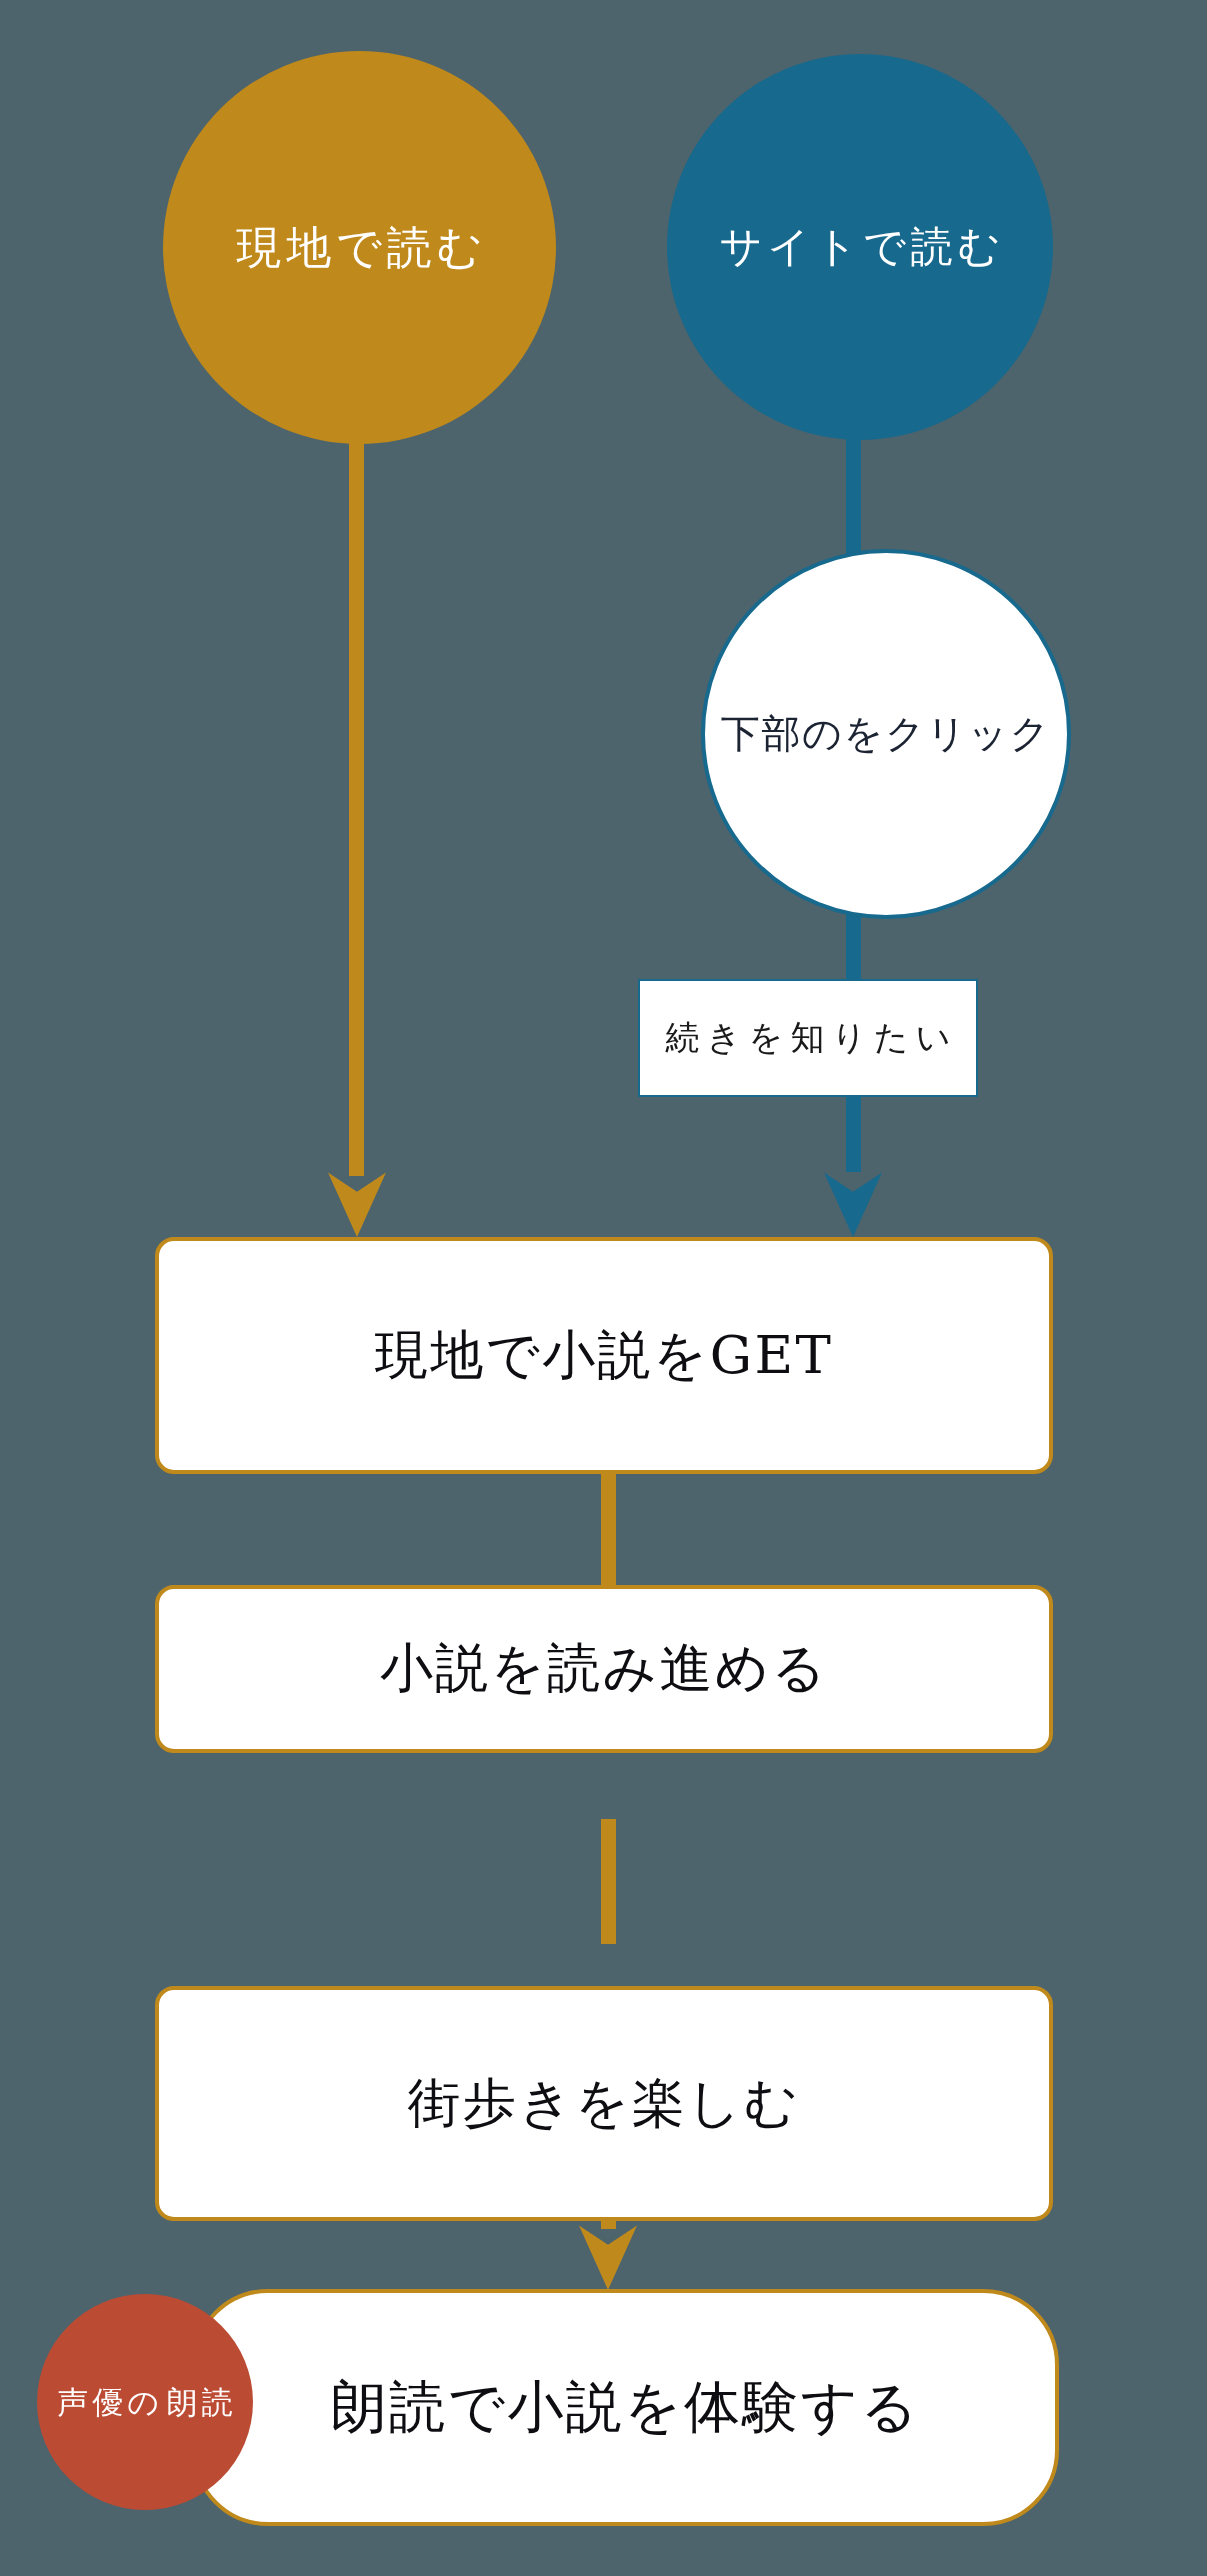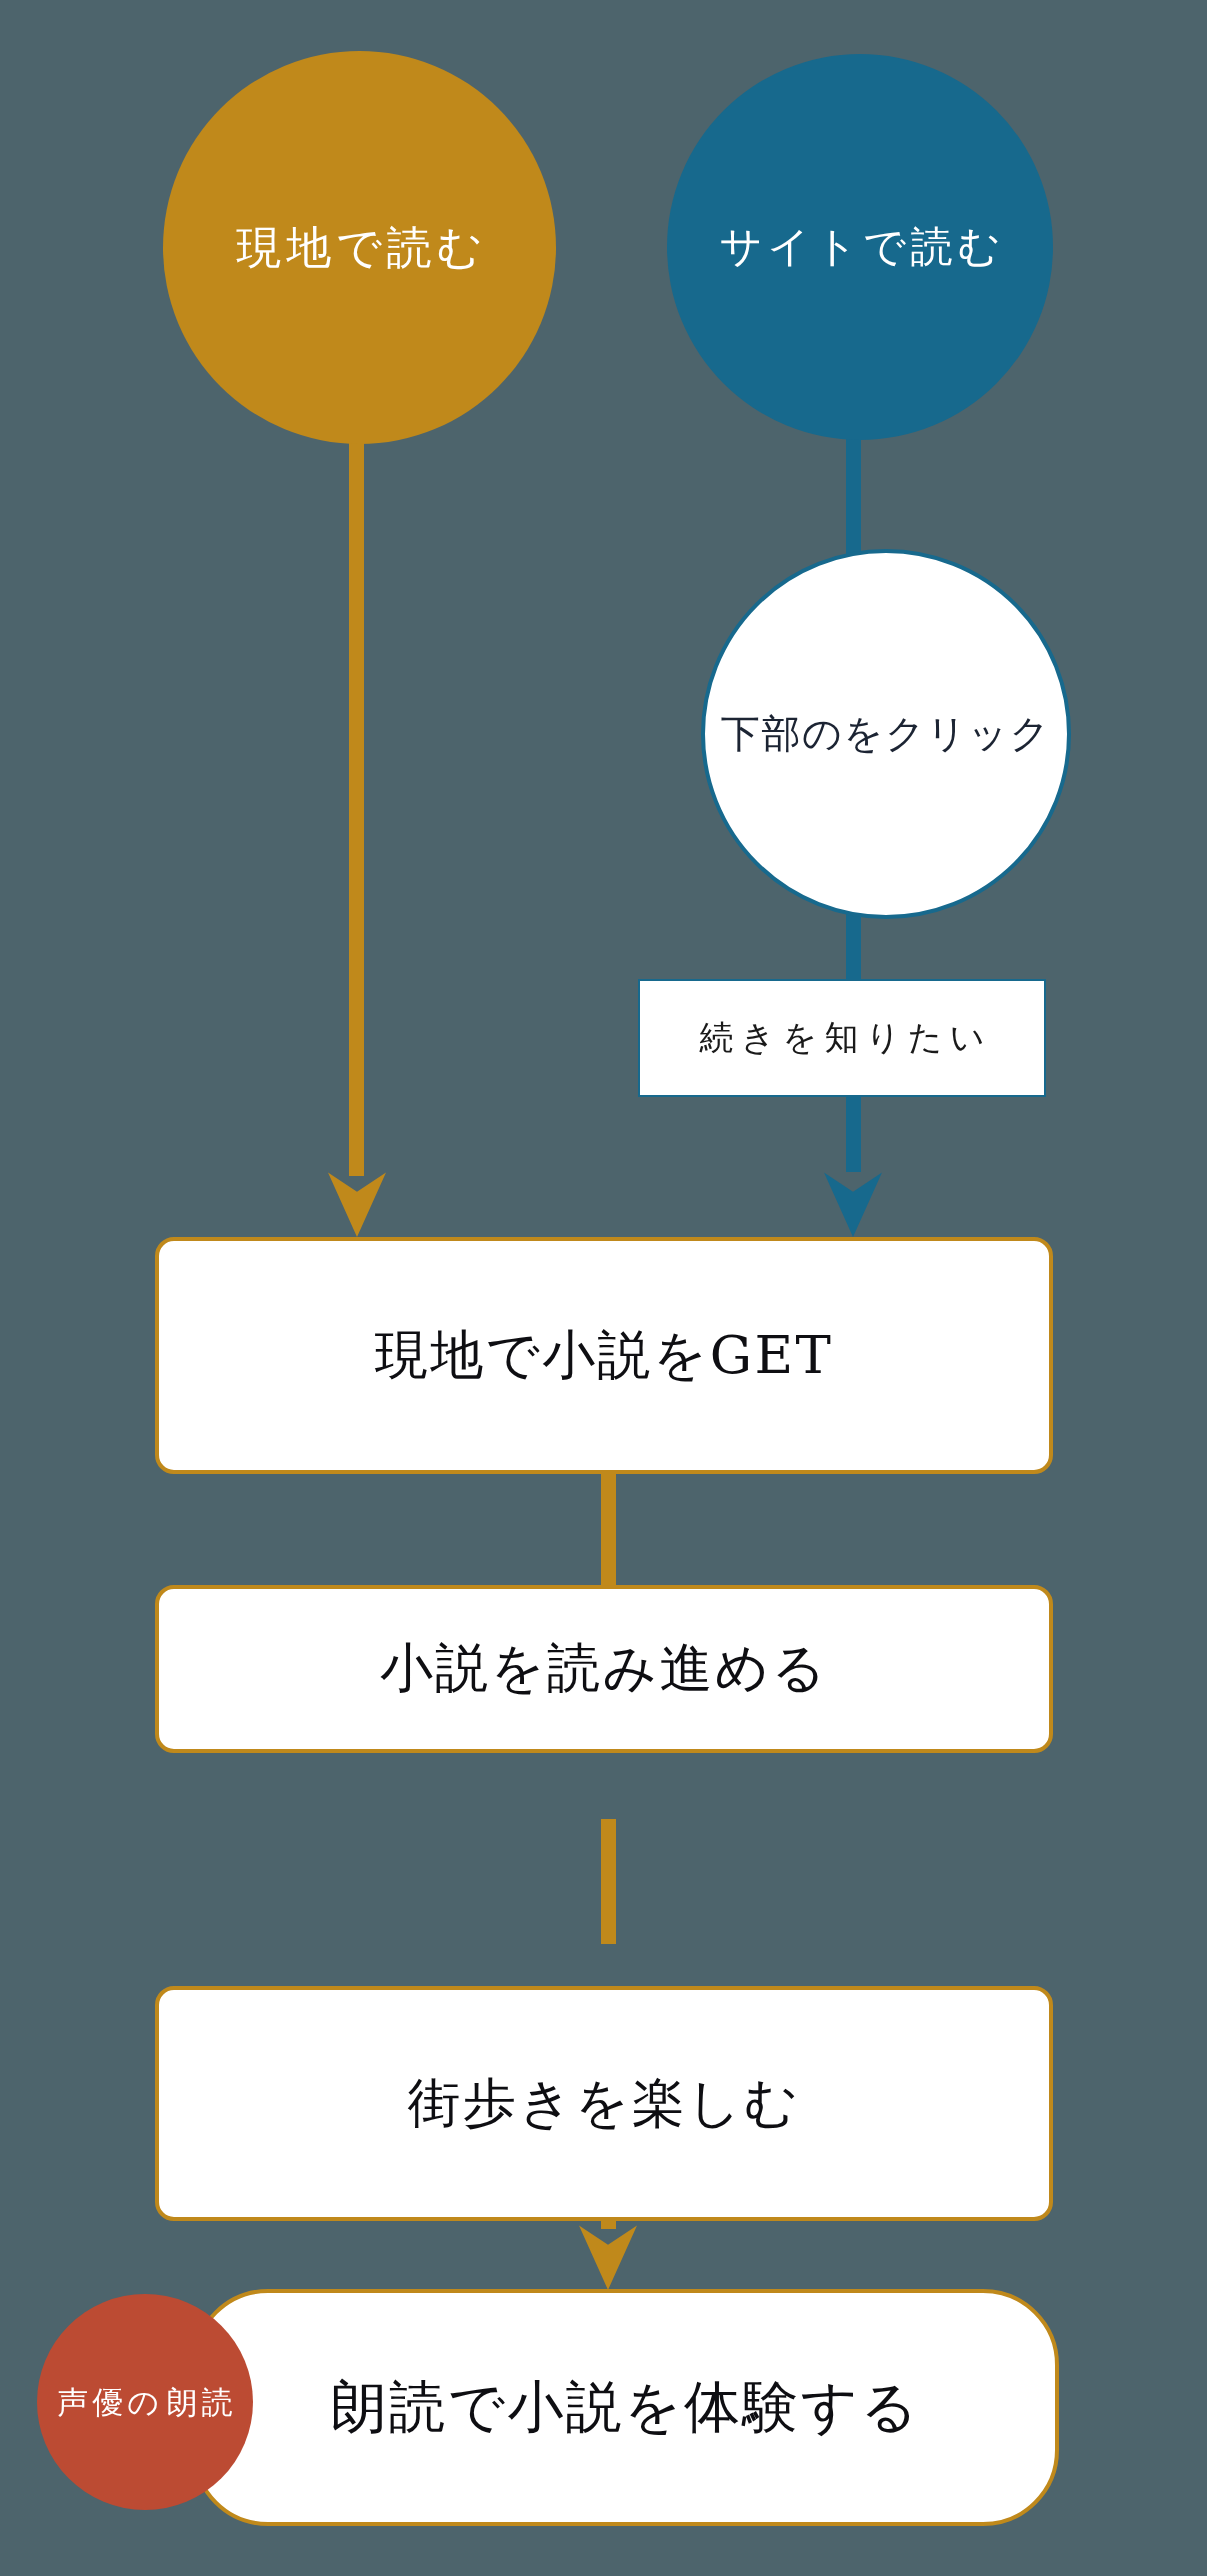--- a/index.html
+++ b/index.html
@@ -36,21 +36,21 @@
   .vline.teal{background:var(--teal);}
 
   
   .head{width:58px;height:71px;z-index:1;}
   .head svg{display:block;width:100%;height:100%;}
   .head polygon{fill:currentColor;}
   .head.gold{color:var(--gold);}
   .head.teal{color:var(--teal);}
 
   
-  #condition-label{left:638px;top:979px;width:408px;height:118px;background:var(--node-fill);
+  #condition-label{left:638px;top:979px;width:340px;height:118px;background:var(--node-fill);
     border:2.4px solid var(--teal);z-index:3;display:flex;align-items:center;justify-content:center;
     color:var(--label-text);font-family:"DejaVu Sans","Liberation Sans",sans-serif;
     font-size:34px;letter-spacing:7.2px;text-indent:7.2px;white-space:nowrap;}
 
   
   .step{left:155px;width:898px;height:237px;background:var(--node-fill);
     border:4px solid var(--gold);border-radius:19px;z-index:2;
     display:flex;align-items:center;justify-content:center;color:var(--step-text);}
   .step .lbl{font-size:53px;letter-spacing:2.4px;white-space:nowrap;}
   #step-1{top:1237px;}

